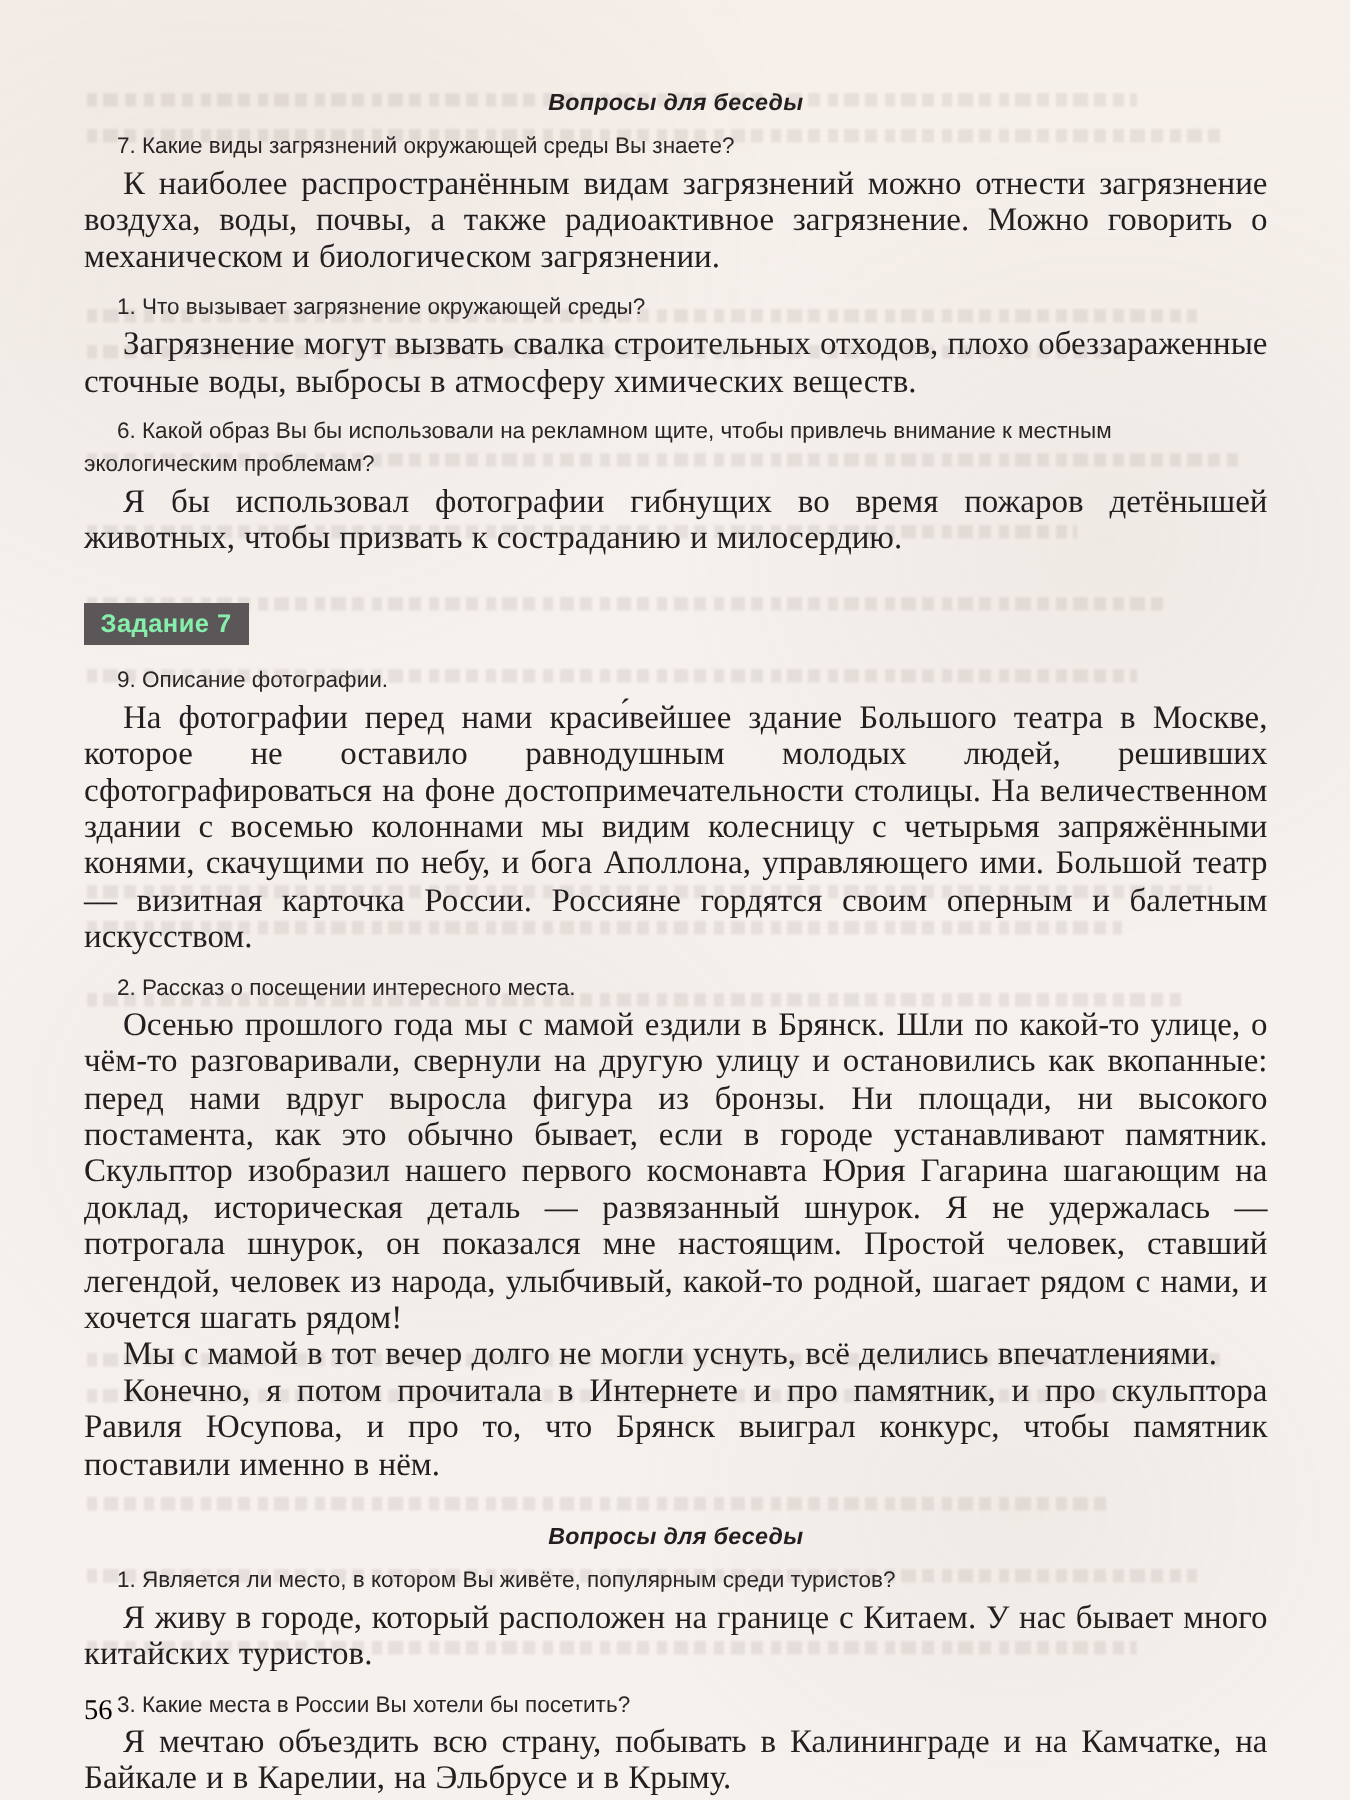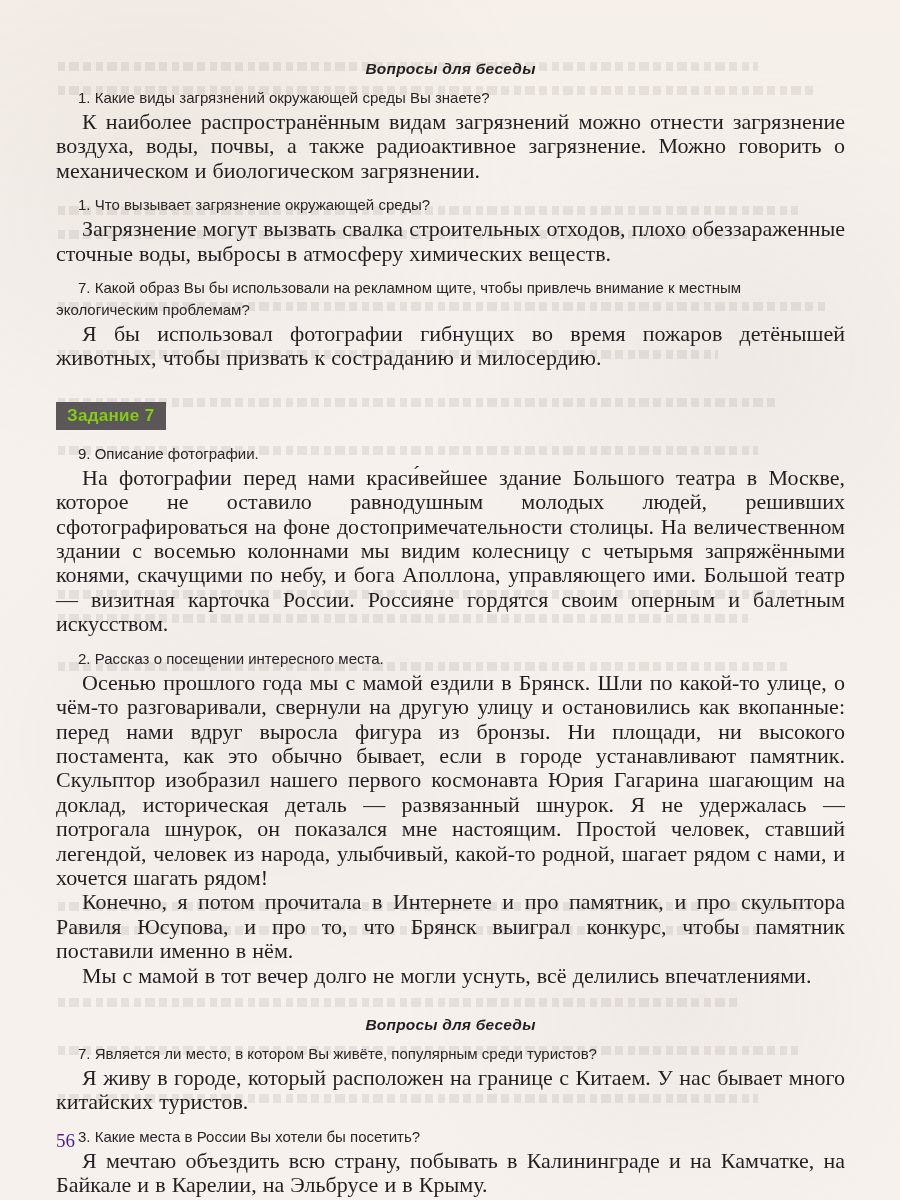--- a/index.html
+++ b/index.html
@@ -103,40 +103,40 @@
   }
   .a.tight-top { margin-top: 1px; }
 
   .task-badge-wrap {
     margin-top: 31px;
     margin-bottom: 13px;
   }
   .task-badge {
     display: inline-block;
     background: #5b5657;
-    color: #84cc16;
+    color: #86efac;
     font-family: "Liberation Sans", "DejaVu Sans", sans-serif;
     font-weight: bold;
     font-size: 17px;
     line-height: 28px;
     height: 28px;
     padding: 0 12px 0 11px;
     letter-spacing: 0.3px;
     box-sizing: border-box;
   }
 
   .block-gap-lg { height: 28px; }
 
   .page-number {
     position: absolute;
     left: 56px;
     top: 1130px;
     font-family: "Liberation Serif", "DejaVu Serif", serif;
     font-size: 19px;
-    color: #4c1d95;
+    color: #000000;
     z-index: 2;
   }
 </style>
 </head>
 <body>
 
 <div class="paper-grain"></div>
 
 <div class="bleed">
   <div class="bl" style="left:58px;  top:62px;  width:700px;"></div>
@@ -156,52 +156,52 @@
   <div class="bl" style="left:58px;  top:1046px;width:740px;"></div>
   <div class="bl" style="left:58px;  top:1094px;width:700px;"></div>
 </div>
 
 <div class="page">
   <div class="content">
 
     <div>
       <div class="section-heading">Вопросы для беседы</div>
 
-      <p class="q">1. Какие виды загрязнений окружающей среды Вы знаете?</p>
+      <p class="q">7. Какие виды загрязнений окружающей среды Вы знаете?</p>
       <p class="a tight-top">К наиболее распространённым видам загрязнений можно отнести загрязнение воздуха, воды, почвы, а также радиоактивное загрязнение. Можно говорить о механическом и биологическом загрязнении.</p>
 
       <p class="q spaced">1. Что вызывает загрязнение окружающей среды?</p>
       <p class="a tight-top">Загрязнение могут вызвать свалка строительных отходов, плохо обеззараженные сточные воды, выбросы в атмосферу химических веществ.</p>
 
-      <p class="q spaced">7. Какой образ Вы бы использовали на рекламном щите, чтобы привлечь внимание к местным экологическим проблемам?</p>
+      <p class="q spaced">6. Какой образ Вы бы использовали на рекламном щите, чтобы привлечь внимание к местным экологическим проблемам?</p>
       <p class="a tight-top">Я бы использовал фотографии гибнущих во время пожаров детёнышей животных, чтобы призвать к состраданию и милосердию.</p>
     </div>
 
     <div class="task-badge-wrap">
       <span class="task-badge">Задание 7</span>
     </div>
 
     <div>
       <p class="q">9. Описание фотографии.</p>
       <p class="a tight-top">На фотографии перед нами краси́вейшее здание Большого театра в Москве, которое не оставило равнодушным молодых людей, решивших сфотографироваться на фоне достопримечательности столицы. На величественном здании с восемью колоннами мы видим колесницу с четырьмя запряжёнными конями, скачущими по небу, и бога Аполлона, управляющего ими. Большой театр — визитная карточка России. Россияне гордятся своим оперным и балетным искусством.</p>
     </div>
 
     <div>
       <p class="q spaced">2. Рассказ о посещении интересного места.</p>
       <p class="a tight-top">Осенью прошлого года мы с мамой ездили в Брянск. Шли по какой-то улице, о чём-то разговаривали, свернули на другую улицу и остановились как вкопанные: перед нами вдруг выросла фигура из бронзы. Ни площади, ни высокого постамента, как это обычно бывает, если в городе устанавливают памятник. Скульптор изобразил нашего первого космонавта Юрия Гагарина шагающим на доклад, историческая деталь — развязанный шнурок. Я не удержалась — потрогала шнурок, он показался мне настоящим. Простой человек, ставший легендой, человек из народа, улыбчивый, какой-то родной, шагает рядом с нами, и хочется шагать рядом!</p>
+      <p class="a">Мы с мамой в тот вечер долго не могли уснуть, всё делились впечатлениями.</p>
       <p class="a">Конечно, я потом прочитала в Интернете и про памятник, и про скульптора Равиля Юсупова, и про то, что Брянск выиграл конкурс, чтобы памятник поставили именно в нём.</p>
-      <p class="a">Мы с мамой в тот вечер долго не могли уснуть, всё делились впечатлениями.</p>
     </div>
 
     <div class="block-gap-lg"></div>
 
     <div>
       <div class="section-heading">Вопросы для беседы</div>
 
-      <p class="q">7. Является ли место, в котором Вы живёте, популярным среди туристов?</p>
+      <p class="q">1. Является ли место, в котором Вы живёте, популярным среди туристов?</p>
       <p class="a tight-top">Я живу в городе, который расположен на границе с Китаем. У нас бывает много китайских туристов.</p>
 
       <p class="q spaced">3. Какие места в России Вы хотели бы посетить?</p>
       <p class="a tight-top">Я мечтаю объездить всю страну, побывать в Калининграде и на Камчатке, на Байкале и в Карелии, на Эльбрусе и в Крыму.</p>
     </div>
 
   </div>
 
   <div class="page-number">56</div>
 </div>

